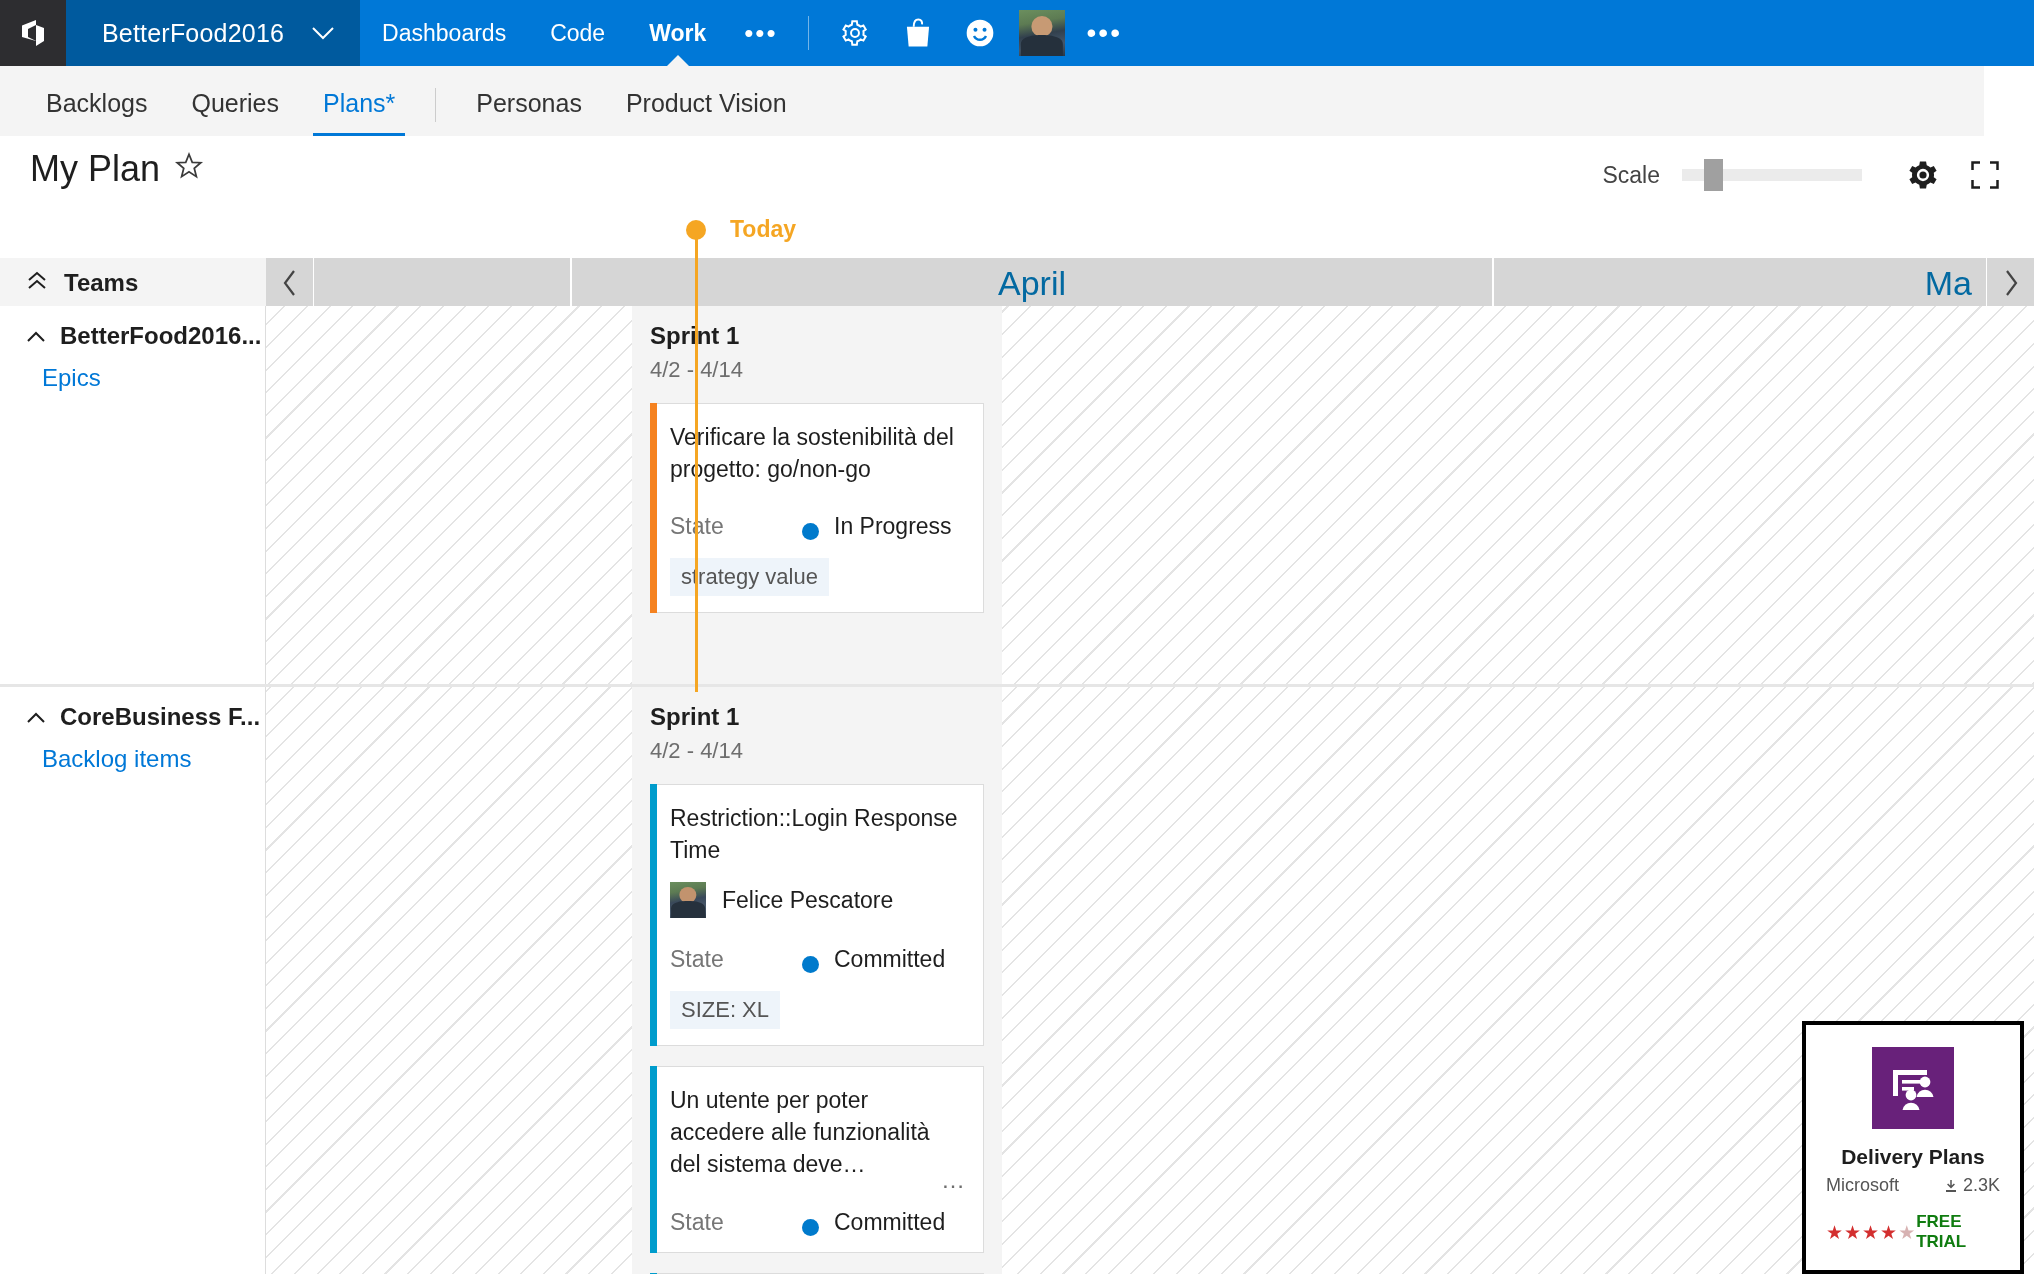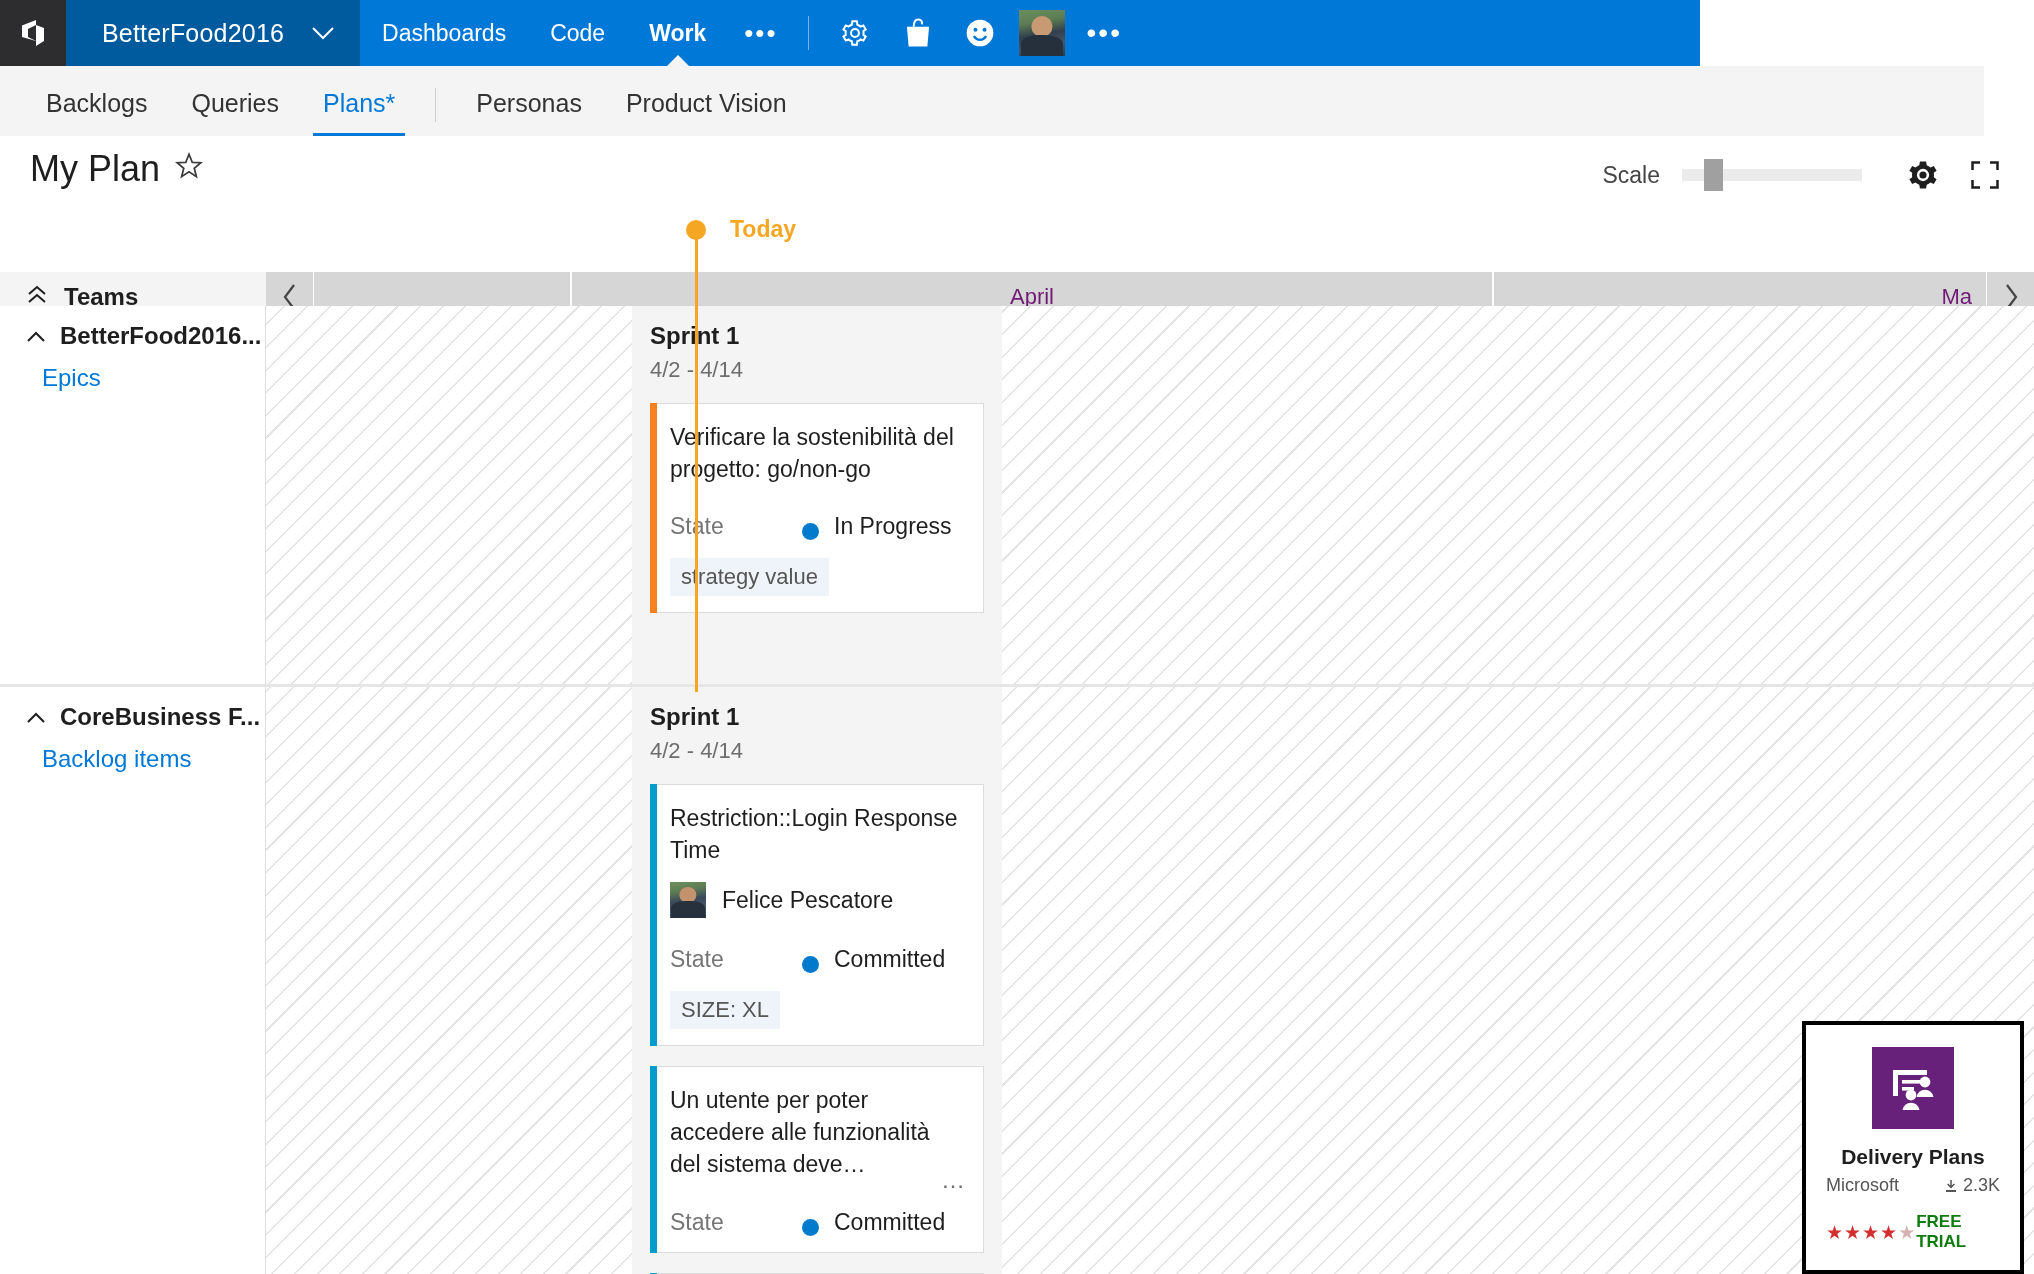--- a/index.html
+++ b/index.html
@@ -6,21 +6,21 @@
   html, body {
     width: 2034px; height: 1274px;
     font-family: "Liberation Sans", sans-serif;
     background: #ffffff;
     overflow: hidden;
   }
 
   
   .topbar {
     position: absolute; top: 0; left: 0;
-    width: 1700px; height: 66px;
+    width: 2034px; height: 66px;
     display: flex; align-items: stretch;
     background: #0078d7;
   }
   .logo-box {
     width: 66px; height: 66px;
     background: #2d2d30;
     display: flex; align-items: center; justify-content: center;
     flex: none;
   }
   .logo-box svg { display:block; }
@@ -184,21 +184,21 @@
     color: #f5a623; font-size: 23px; font-weight: 700;
     margin-left: 24px; white-space: nowrap;
   }
   .today-line {
     position: absolute; left: 695px; top: 236px;
     width: 3px; height: 456px; background: #f5a623;
     z-index: 5;
   }
 
   .colhead {
-    position: absolute; top: 272px; left: 0;
+    position: absolute; top: 258px; left: 0;
     width: 2034px; height: 50px;
     display: flex;
     justify-content: center;
   }
   .colhead-teams {
     width: 266px; flex: none;
     background: #f4f4f4;
     display: flex; align-items: center;
     padding-left: 26px; gap: 16px;
     font-size: 24px; font-weight: 700; color: #1e1e1e;
@@ -206,21 +206,21 @@
   .nav-arrow {
     width: 48px; flex: none;
     background: #d6d6d6;
     display: flex; align-items: center; justify-content: center;
     border-right: 1px solid #ffffff;
   }
   .nav-arrow.right { border-right: none; border-left: 1px solid #ffffff; }
   .month-cell {
     background: #d6d6d6;
     display: flex; align-items: center; justify-content: center;
-    font-size: 22px; color: #701a75;
+    font-size: 34px; color: #0369a1;
     border-right: 2px solid #ffffff;
     overflow: hidden; white-space: nowrap;
   }
   .month-cell.m0 { width: 258px; flex:none; justify-content: center; }
   .month-cell.m1 { width: 922px; flex:none; }
   .month-cell.m2 { flex: 1 1 auto; justify-content: flex-end; padding-right: 14px; border-right: none; }
 
   
   .rows {
     position: absolute; top: 306px; left: 0;

